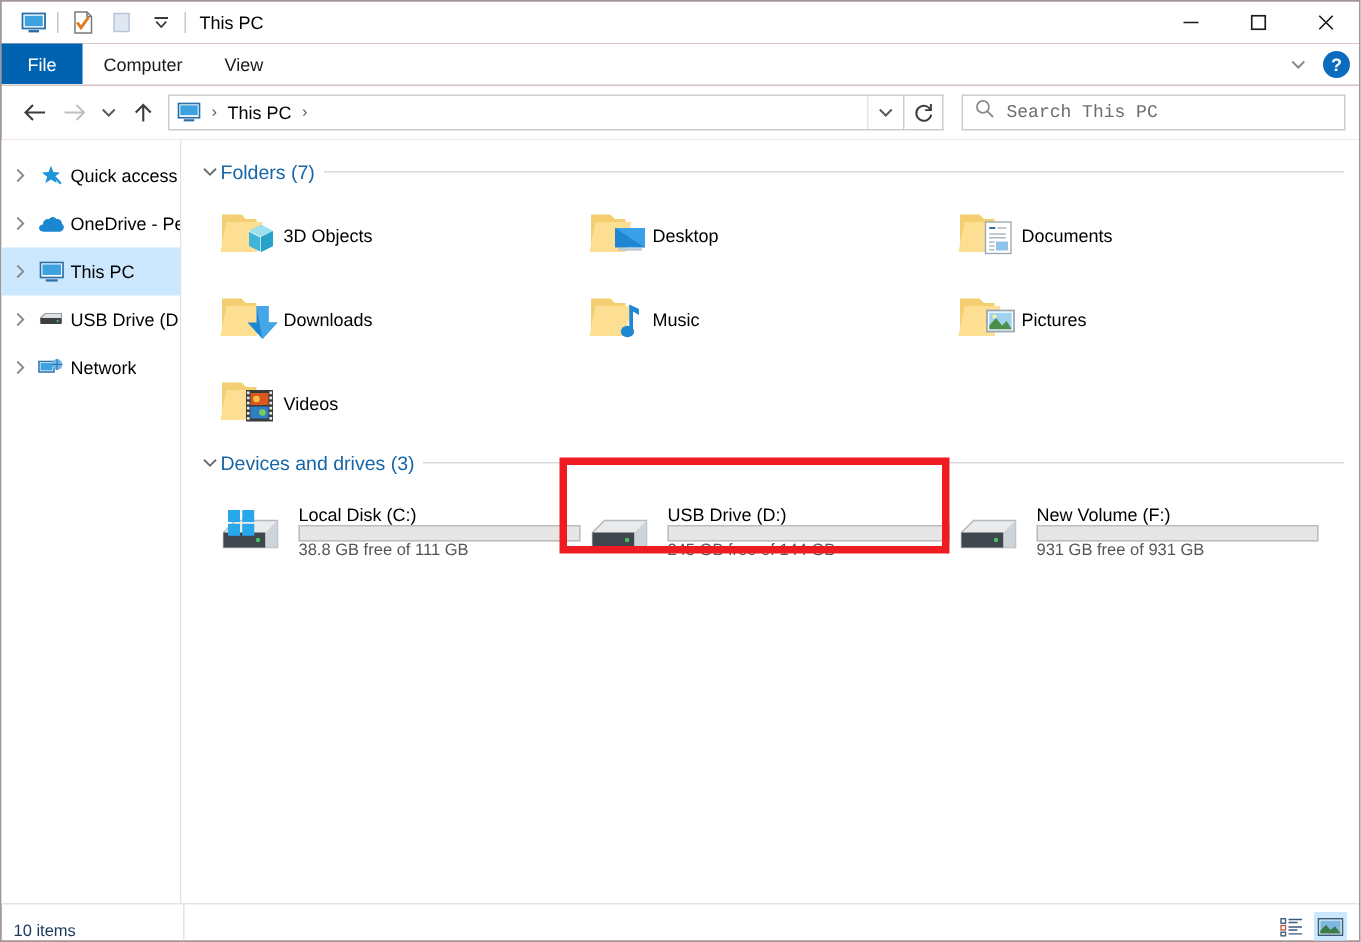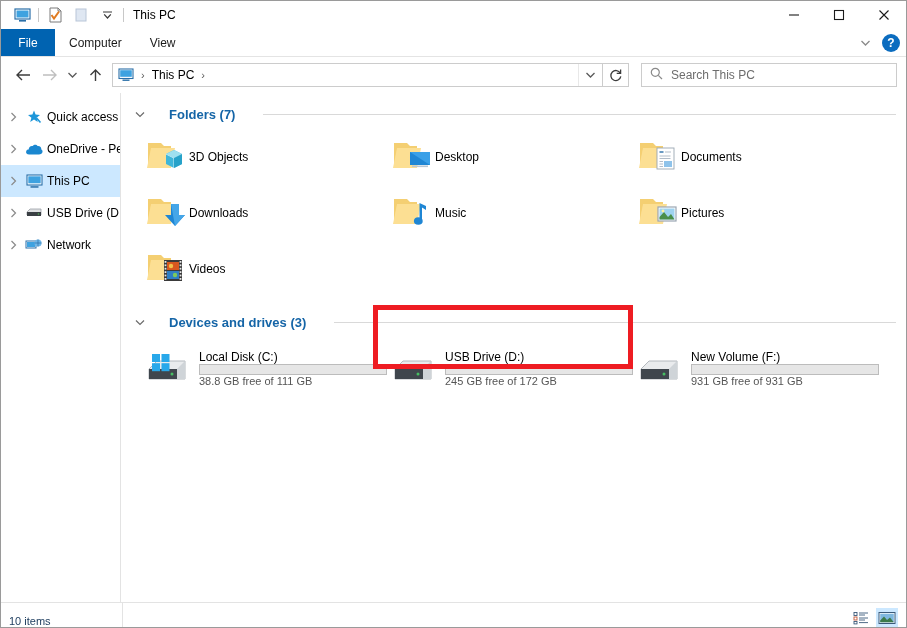--- a/index.html
+++ b/index.html
@@ -123,20 +123,21 @@
     width: 26px; height: 24px;
     border: 1px solid #cccccc; border-left: none;
     display: flex; align-items: center; justify-content: center;
     background: #ffffff;
   }
   .searchbox {
     width: 256px; height: 24px; margin-left: 12px;
     border: 1px solid #cccccc; background: #ffffff;
     display: flex; align-items: center; gap: 8px;
     padding: 0 8px;
+    font-family: Liberation Mono, monospace;
   }
   .search-ph { font-size: 12px; color: #6d6d6d; }
 
   
   .body-area { flex: 1 1 auto; display: flex; min-height: 0; background: #ffffff; }
 
   
   .sidebar {
     width: 120px; flex: 0 0 120px;
     border-right: 1px solid #e3e3e3;
@@ -162,22 +163,22 @@
   .nav-label { overflow: hidden; }
 
   
   .content {
     flex: 1 1 auto; background: #ffffff;
     padding: 10px 10px 0 12px;
     overflow: hidden;
     position: relative;
   }
   .group-header {
-    display: flex; align-items: center; gap: 22px;
-    height: 22px; margin-bottom: 4px; font-weight: bold;
+    display: flex; align-items: center; gap: 0;
+    height: 22px; margin-bottom: 4px;
   }
   .group-chev {
     width: 14px; display: flex; align-items: center; justify-content: center;
   }
   .group-title {
     font-size: 13px; color: #1565a7; white-space: nowrap;
   }
   .group-rule {
     flex: 1 1 auto; height: 1px; background: #d9d9d9; margin-left: 6px;
   }
@@ -576,21 +577,21 @@
                 <rect x="35.6" y="25.6" width="1.8" height="1.8"></rect>
                   <rect x="35.6" y="29" width="1.8" height="1.8"></rect>
               </g>
             </svg>
           </span>
           <span class="tile-label">Videos</span>
         </div>
 
       </div>
 
-      <div class="group-header" style="margin-top:14px;">
+      <div class="group-header" style="margin-top:0;">
         <span class="group-chev">
           <svg width="10" height="7" viewBox="0 0 10 7">
               <path d="M1 1.5 L5 5.5 L9 1.5" fill="none" stroke="#6b6b6b" stroke-width="1.2"></path>
             </svg>
         </span>
         <span class="group-title">Devices and drives (3)</span>
         <span class="group-rule"></span>
       </div>
 
       <div class="grid">
@@ -626,21 +627,21 @@
               <path d="M6 20 H34 V30 H6 Z" fill="#3f464d"></path>
               <path d="M34 20 L42 12 V30 L34 30 Z" fill="#cfd4d8"></path>
               <circle cx="29" cy="25" r="1.5" fill="#46c062"></circle>
             </svg>
           </span>
           <span class="drive-info">
             <span class="drive-name">USB Drive (D:)</span>
             <span class="bar">
               <span class="bar-fill" style="width: 2%;"></span>
             </span>
-            <span class="drive-free">245 GB free of 172 GB</span>
+            <span class="drive-free">245 GB free of 144 GB</span>
           </span>
         </div>
 
         <div class="drive-tile">
           <span class="drive-icon">
             <svg width="46" height="38" viewBox="0 0 46 38">
               <path d="M6 20 L14 12 H42 L42 30 H6 Z" fill="#e9ebed" stroke="#b4b9be" stroke-width="1"></path>
               <path d="M6 20 H34 V30 H6 Z" fill="#3f464d"></path>
               <path d="M34 20 L42 12 V30 L34 30 Z" fill="#cfd4d8"></path>
               <circle cx="29" cy="25" r="1.5" fill="#46c062"></circle>

